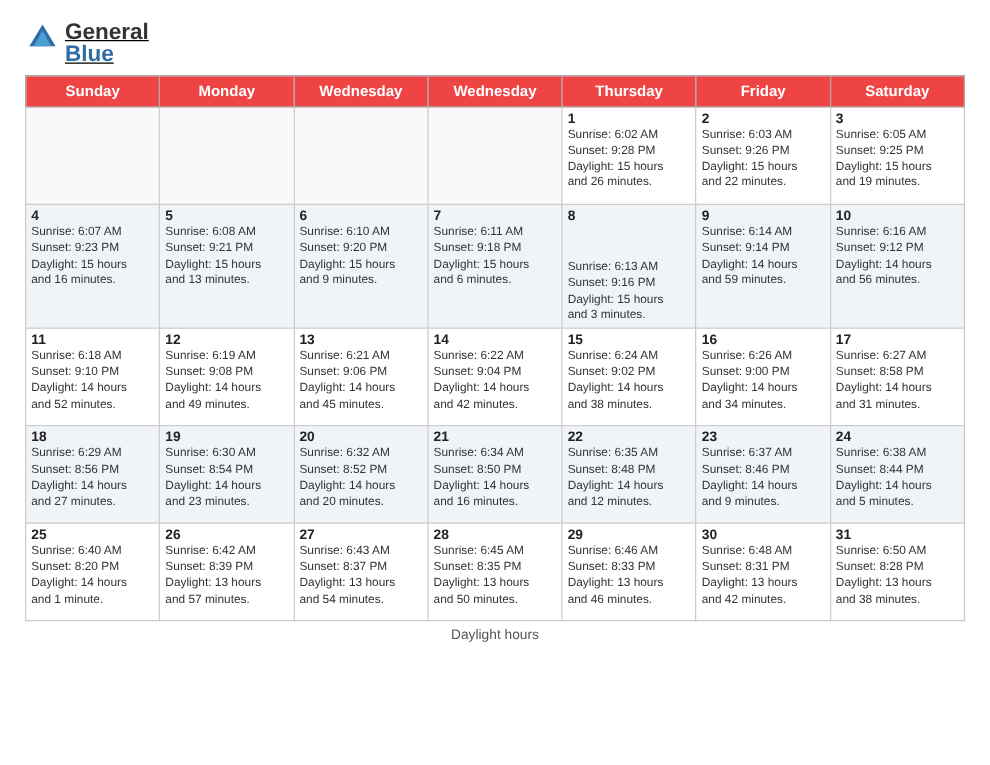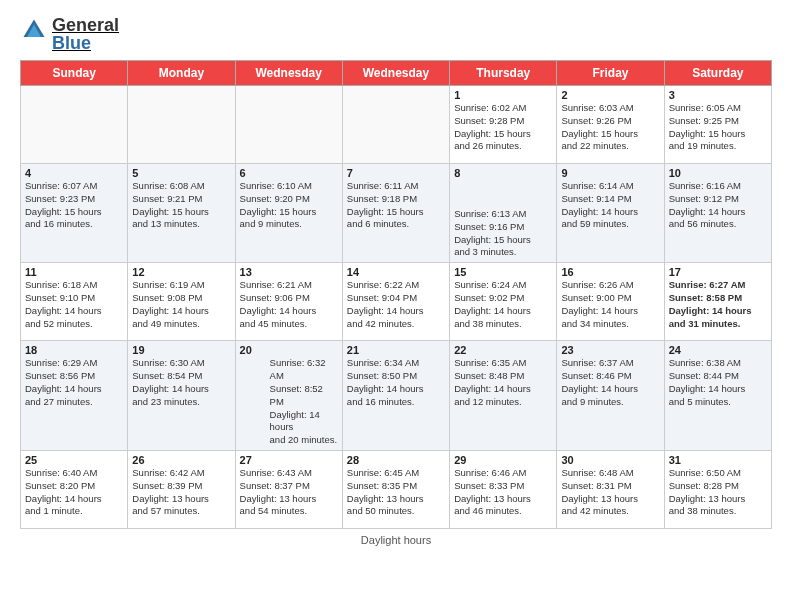--- a/index.html
+++ b/index.html
@@ -250,21 +250,21 @@
           </td>
           <td class="day-cell">
             <span class="day-number">16</span>
             <div class="day-info" style="white-space: pre-line;">Sunrise: 6:26 AM
 Sunset: 9:00 PM
 Daylight: 14 hours
 and 34 minutes.</div>
           </td>
           <td class="day-cell">
             <span class="day-number">17</span>
-            <div class="day-info" style="white-space: pre-line; font-weight: bold;">Sunrise: 6:27 AM
+            <div class="day-info" style="white-space: pre-line;">Sunrise: 6:27 AM
 Sunset: 8:58 PM
 Daylight: 14 hours
 and 31 minutes.</div>
           </td>
         </tr>
         <tr>
           <td class="day-cell alt-row">
             <span class="day-number">18</span>
             <div class="day-info" style="white-space: pre-line;">Sunrise: 6:29 AM
 Sunset: 8:56 PM
@@ -273,21 +273,21 @@
           </td>
           <td class="day-cell alt-row">
             <span class="day-number">19</span>
             <div class="day-info" style="white-space: pre-line;">Sunrise: 6:30 AM
 Sunset: 8:54 PM
 Daylight: 14 hours
 and 23 minutes.</div>
           </td>
           <td class="day-cell alt-row">
             <span class="day-number">20</span>
-            <div class="day-info" style="white-space: pre-line; margin-left: 30px;">Sunrise: 6:32 AM
+            <div class="day-info" style="white-space: pre-line;">Sunrise: 6:32 AM
 Sunset: 8:52 PM
 Daylight: 14 hours
 and 20 minutes.</div>
           </td>
           <td class="day-cell alt-row">
             <span class="day-number">21</span>
             <div class="day-info" style="white-space: pre-line;">Sunrise: 6:34 AM
 Sunset: 8:50 PM
 Daylight: 14 hours
 and 16 minutes.</div>

